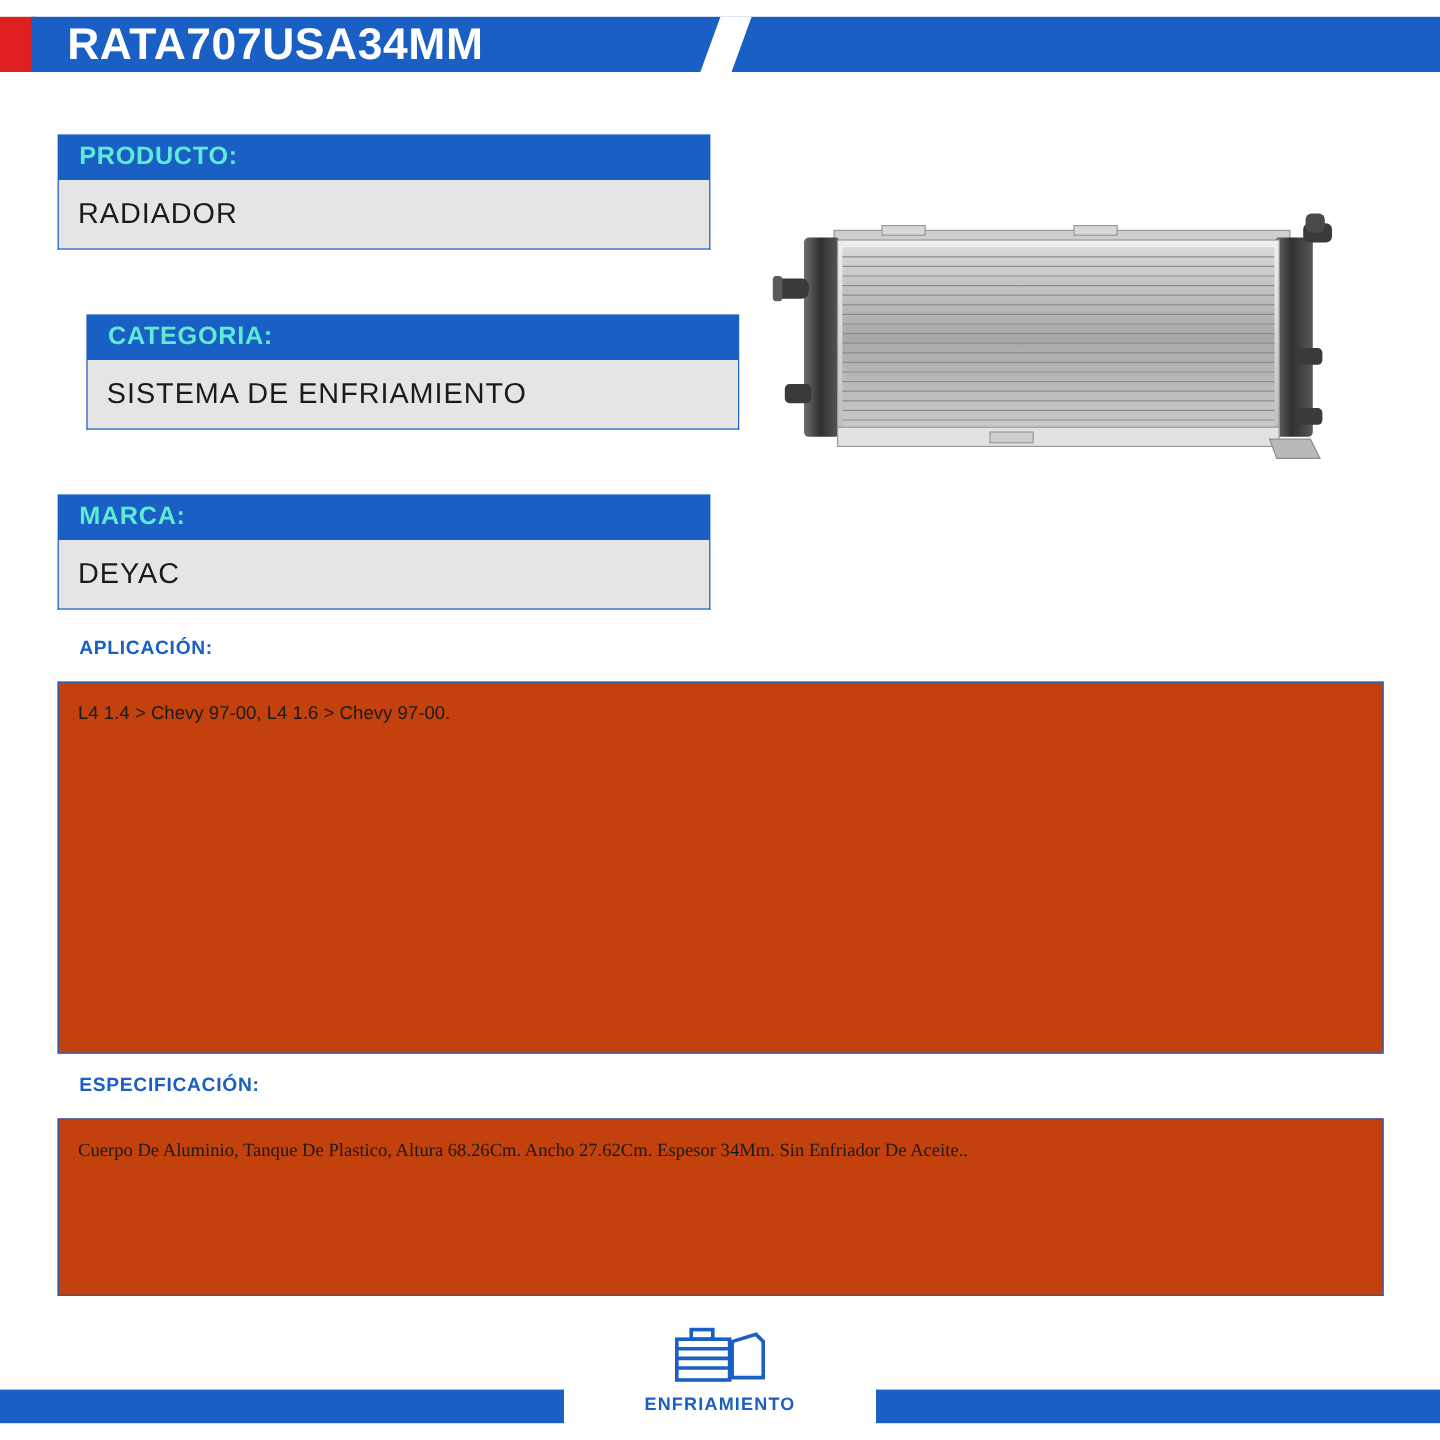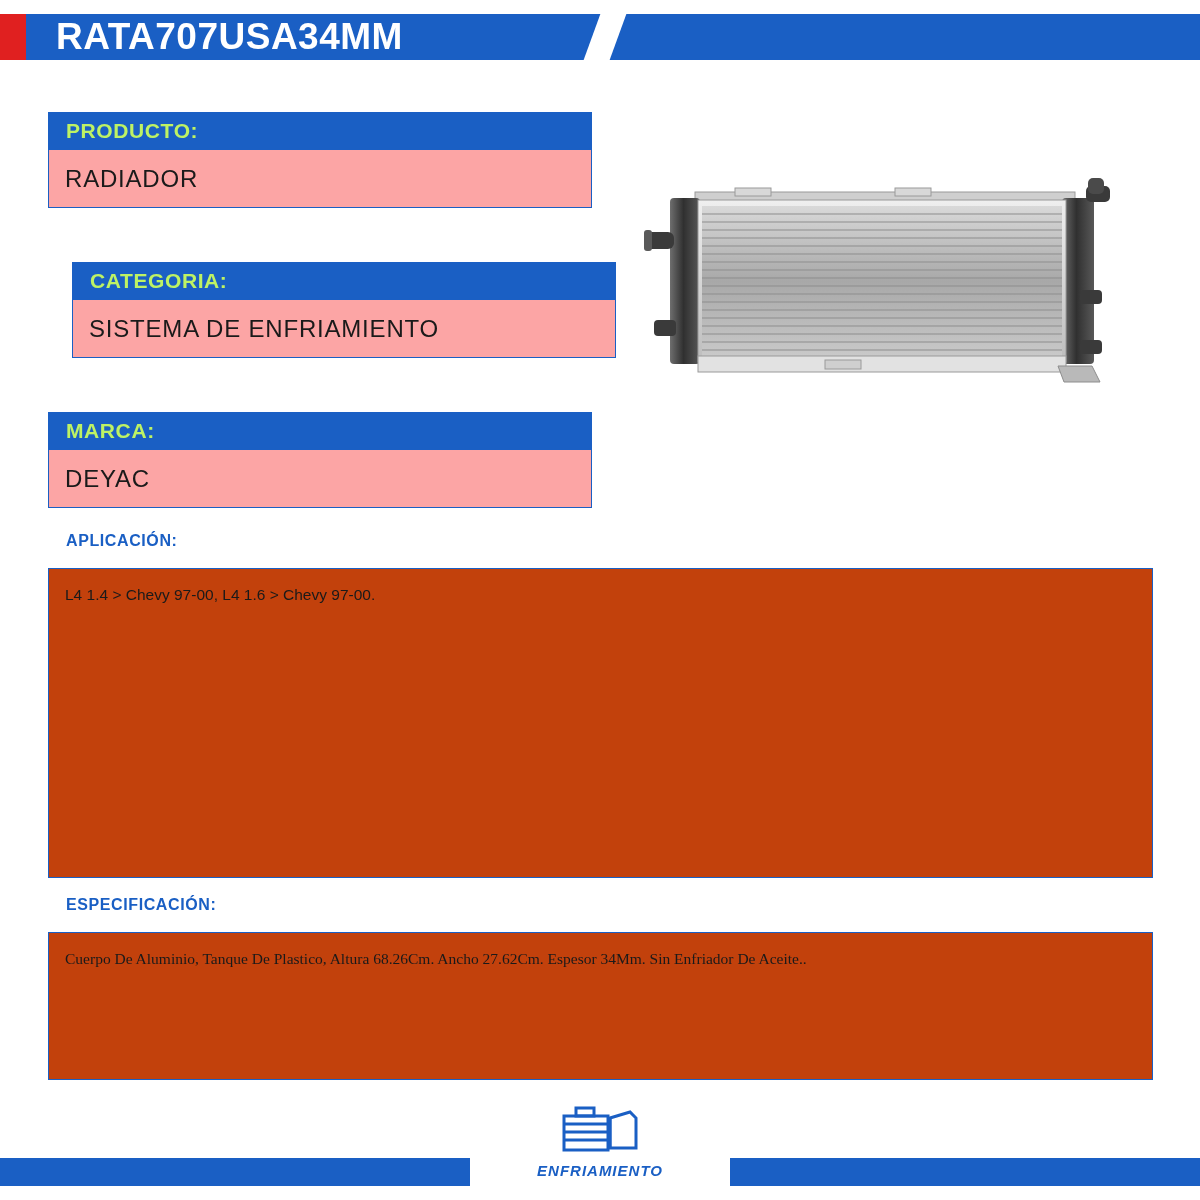--- a/index.html
+++ b/index.html
@@ -72,37 +72,37 @@
   
   .field {
     position: absolute;
     left: 48px;
     width: 544px;
   }
   .field-label {
     height: 38px;
     line-height: 38px;
     background: #1a5fc4;
-    color: #bef264;
+    color: #5eead4;
     font-size: 21px;
     font-weight: bold;
     padding-left: 18px;
     box-sizing: border-box;
     letter-spacing: 0.6px;
   }
   .field-value {
     height: 58px;
     line-height: 58px;
     border: 1px solid #1a5fc4;
     border-top: none;
     color: #1a1a1a;
     font-size: 24px;
     padding-left: 16px;
     box-sizing: border-box;
-    background: #fca5a5;
+    background: #e5e5e5;
     letter-spacing: 0.8px;
   }
   #field-producto { top: 112px; }
   #field-categoria { top: 262px; padding-left: 24px; }
   #field-marca { top: 412px; }
 
   
   .product-image-wrap {
     position: absolute;
     left: 640px;
@@ -147,21 +147,20 @@
     font-family: Liberation Serif, serif;
   }
 
   
   .footer {
     position: absolute;
     left: 0;
     top: 1158px;
     width: 1068px;
     height: 42px;
-    font-style: italic;
   }
   .footer-bar-left {
     position: absolute;
     left: 0;
     top: 0;
     width: 470px;
     height: 28px;
     background: #1a5fc4;
   }
   .footer-bar-right {

